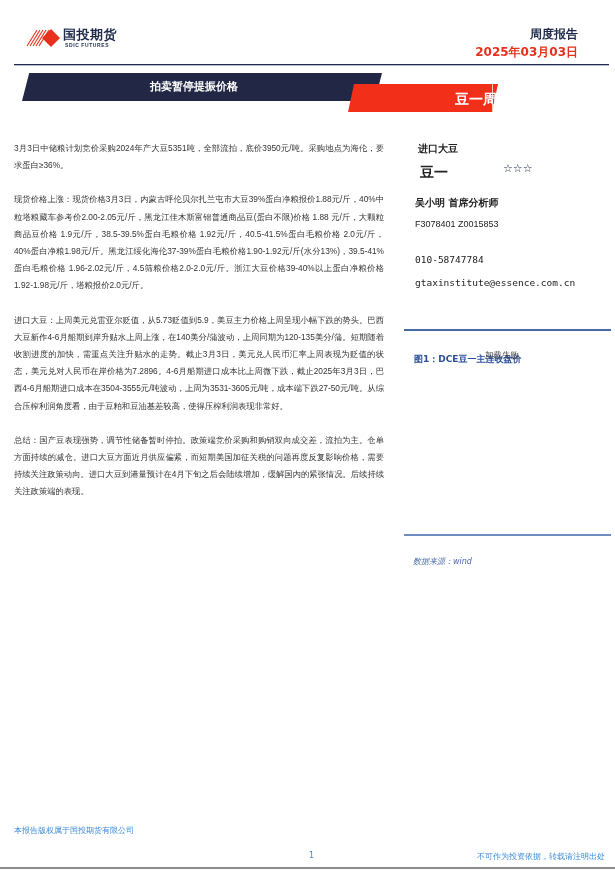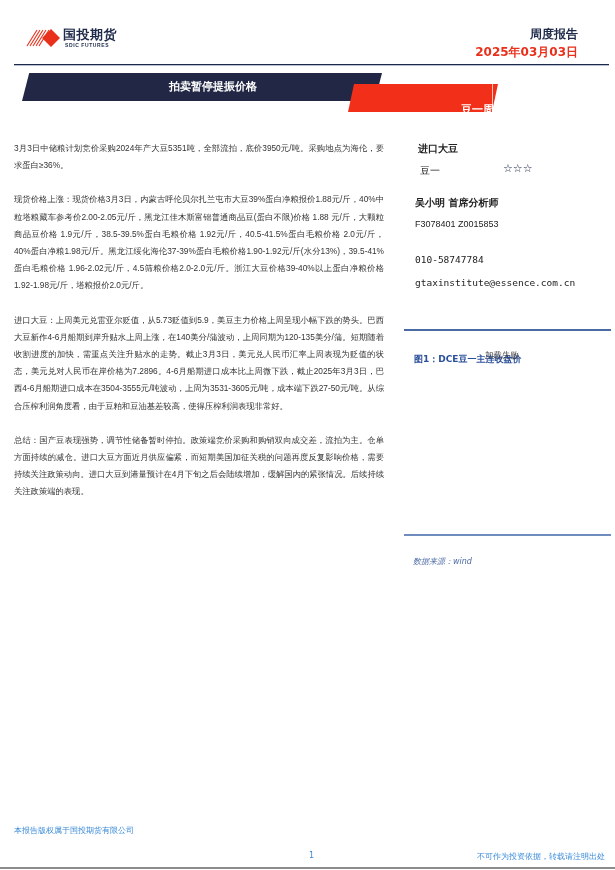--- a/index.html
+++ b/index.html
@@ -12,34 +12,34 @@
   .logo-mark { position: absolute; left: 0; top: 2px; width: 36px; height: 20px; }
   .logo-cn { position: absolute; left: 38px; top: 0; font-size: 13px; font-weight: bold; color: #1e2a4a; letter-spacing: 0.5px; white-space: nowrap; }
   .logo-en { position: absolute; left: 40px; top: 16px; font-size: 5px; font-weight: bold; color: #1e2a4a; letter-spacing: 0.6px; white-space: nowrap; font-family: "Liberation Sans", sans-serif; }
   .report-type { right: 37px; top: 26px; font-size: 12px; font-weight: bold; color: #1e2a4a; }
   .report-date { right: 37px; top: 44px; font-size: 12px; font-weight: bold; color: #e8301c; }
   .top-rule { left: 14px; top: 64px; width: 595px; height: 1px; background: #1e2a4a; border-bottom: 1px solid #b8bfd0; }
 
   
   .banner-navy { left: 22px; top: 73px; width: 360px; height: 28px; background: #212744;
                  clip-path: polygon(2% 0, 100% 0, 98% 100%, 0 100%); }
-  .banner-navy-text { left: 137px; top: 79px; width: 120px; text-align: right; font-size: 11px; font-weight: bold; color: #fff; }
+  .banner-navy-text { left: 150px; top: 79px; width: 120px; text-align: left; font-size: 11px; font-weight: bold; color: #fff; }
   .banner-red { left: 348px; top: 84px; width: 150px; height: 28px; background: #f2301a;
                 clip-path: polygon(4% 0, 100% 0, 96% 100%, 0 100%); }
-  .banner-red-text { left: 448px; top: 91px; width: 70px; text-align: center; font-size: 11px; font-weight: bold; color: #fff; margin-top: 11px; }
+  .banner-red-text { left: 448px; top: 91px; width: 70px; text-align: center; font-size: 14px; font-weight: bold; color: #fff; }
   .banner-red-edge { left: 492px; top: 84px; width: 1px; height: 28px; background: #f4c6bf; }
 
   
   .body-col { left: 14px; top: 140px; width: 370px; font-size: 8.3px; line-height: 17.2px; color: #333;
               font-family: Liberation Sans, sans-serif; }
   .para { margin: 0 0 17px 0; text-align: justify; }
 
   
   .rating-title { left: 418px; top: 142px; font-size: 10px; font-weight: bold; color: #222; }
-  .rating-name { left: 420px; top: 164px; font-size: 10px; font-weight: normal; color: #222; }
+  .rating-name { left: 420px; top: 164px; font-size: 14px; font-weight: bold; color: #222; }
   .rating-stars { left: 503px; top: 162px; font-size: 11px; color: #1e2a4a; letter-spacing: 0px; }
   .analyst-name { left: 415px; top: 196px; font-size: 10px; font-weight: bold; color: #222; }
   .analyst-id { left: 415px; top: 219px; font-size: 9px; color: #222; font-family: "Liberation Sans", sans-serif; }
   .phone { left: 415px; top: 254px; font-size: 9.5px; color: #222; font-family: "DejaVu Sans Mono", monospace; }
   .email { left: 415px; top: 277px; font-size: 9.5px; color: #222; font-family: "DejaVu Sans Mono", monospace; }
   .fig-title { left: 414px; top: 313px; font-size: 9px; font-weight: bold; color: #2a4f9a; margin-top: 40px; }
   .fig-rule-top { left: 404px; top: 329px; width: 207px; height: 1.5px; background: #4a6aa3; }
   .fig-placeholder { left: 485px; top: 350px; font-size: 8.5px; color: #444; }
   .fig-rule-bottom { left: 404px; top: 534px; width: 207px; height: 1.5px; background: #6f8cbf; }
   .fig-source { left: 413px; top: 544px; font-size: 8px; font-style: italic; color: #4a6aa3; margin-top: 12px; }

